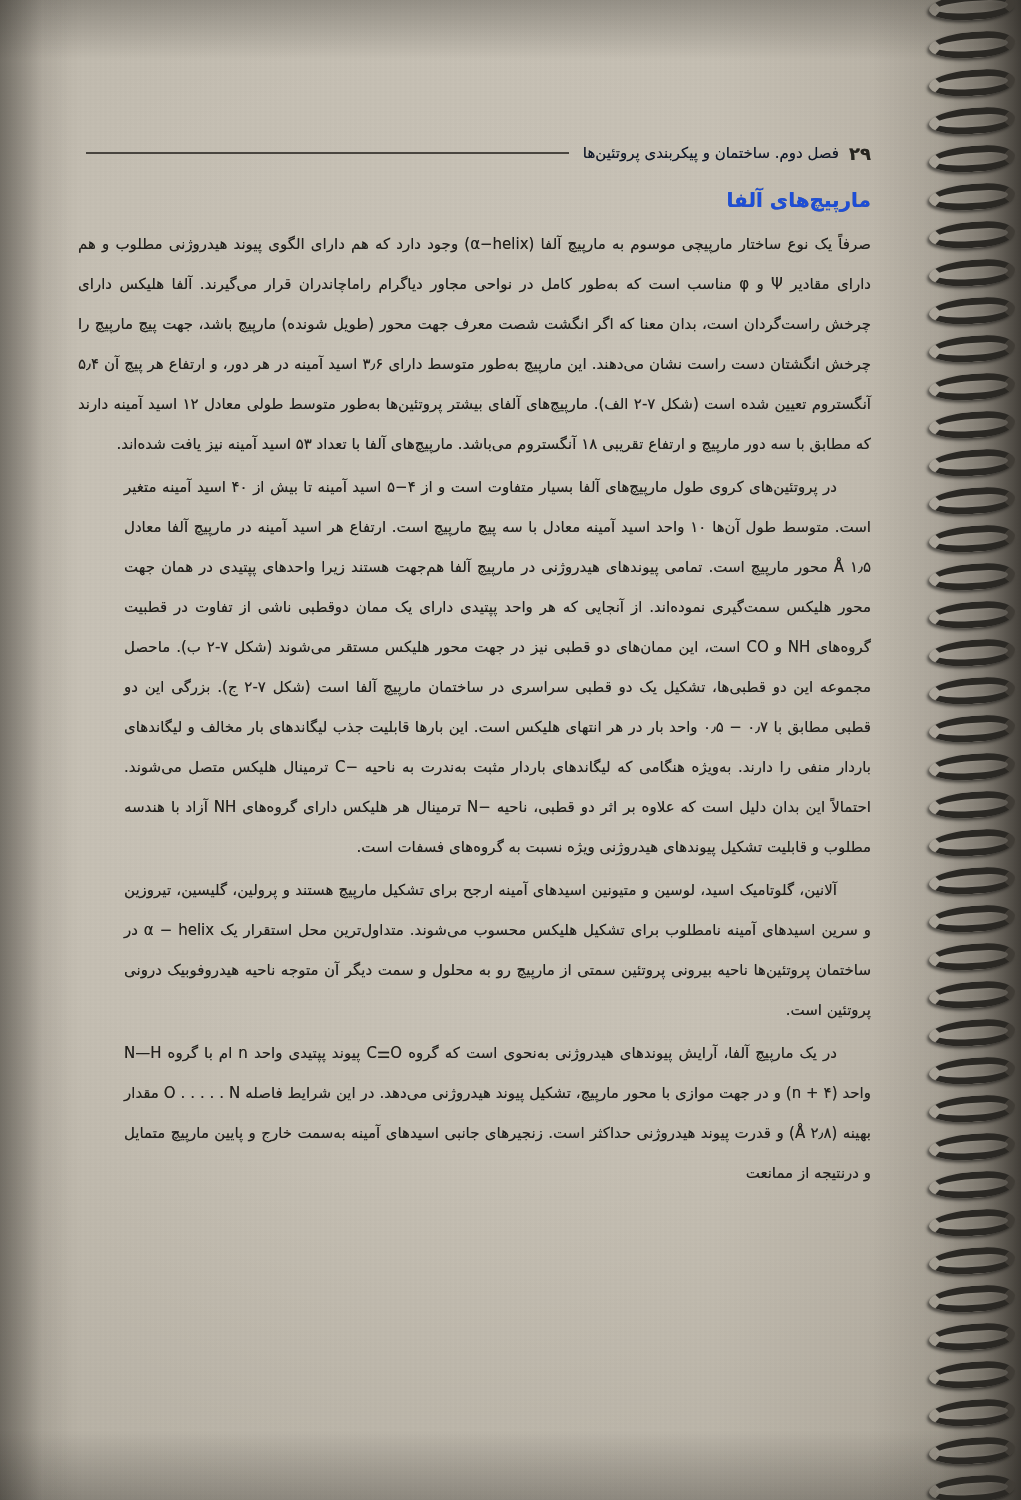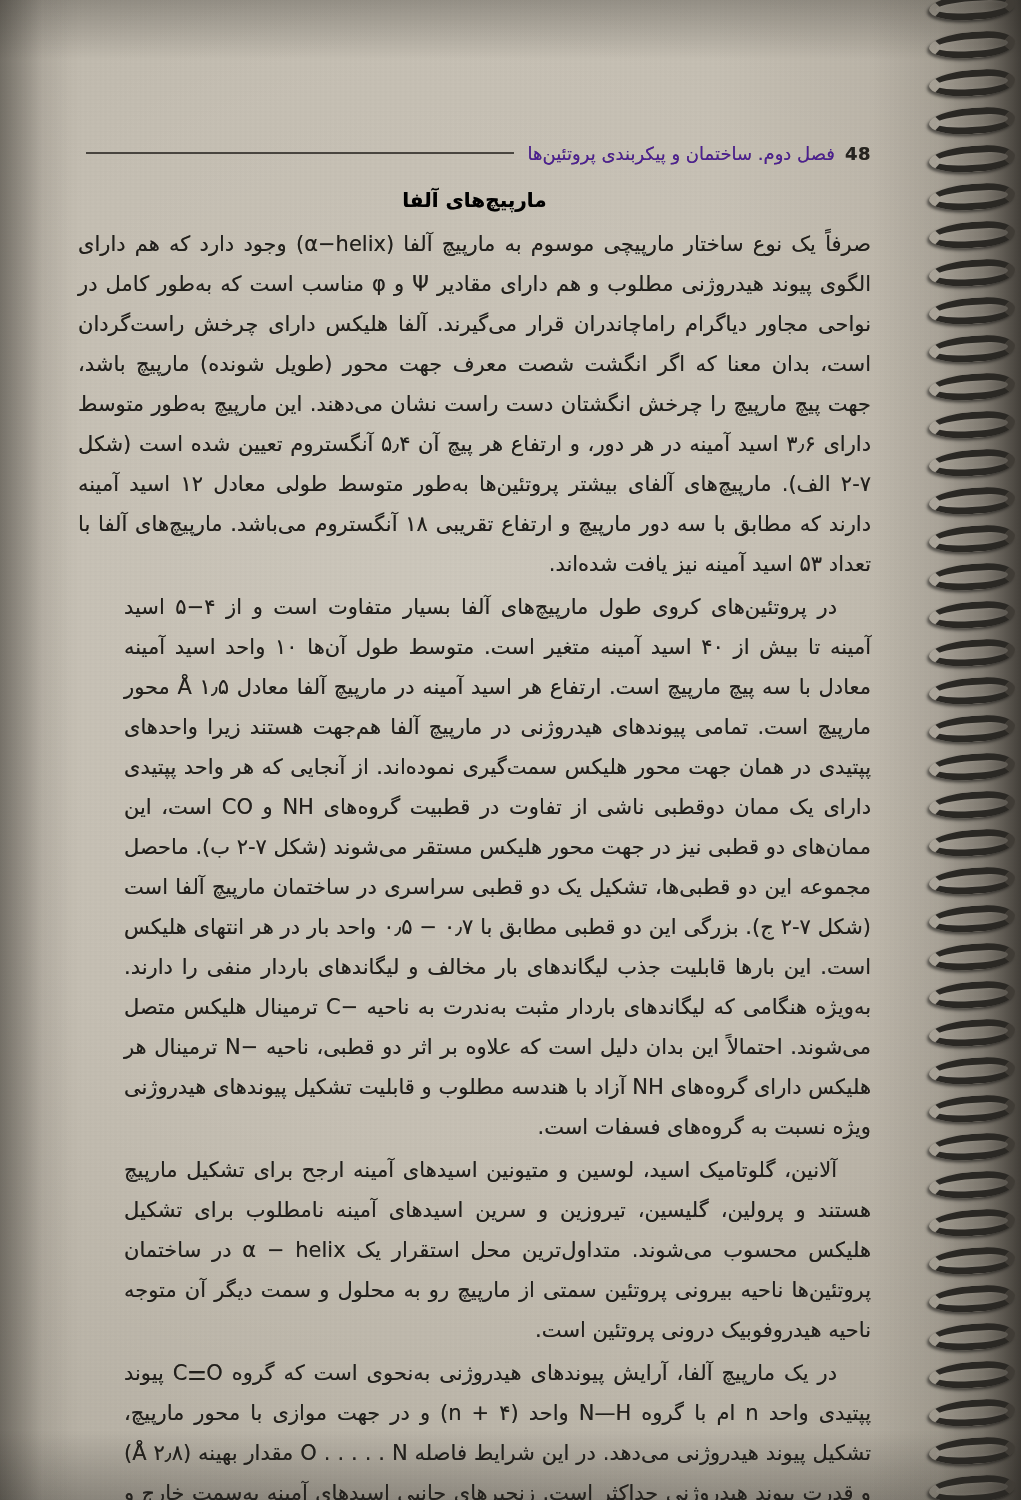--- a/index.html
+++ b/index.html
@@ -109,45 +109,45 @@
     margin-bottom: 22px;
     color: #26241f;
   }
   .header-folio {
     font-weight: bold;
     font-size: 18px;
     letter-spacing: .5px;
     white-space: nowrap;
   }
   .header-title {
-    font-size: 18px;
+    font-size: 15px;
     white-space: nowrap;
-    color: #4c1d95;
+    color: #0f172a;
   }
   .header-rule {
     flex: 1 1 auto;
     height: 2px;
     background: #332f2a;
     margin-left: 8px;
     margin-right: 4px;
     opacity: .85;
   }
 
   h2.section-title {
     font-size: 20px;
     font-weight: bold;
-    color: #000000;
+    color: #1d4ed8;
     margin: 4px 0 12px 0;
-    text-align: center;
+    text-align: right;
     letter-spacing: .2px;
   }
 
   p.para {
     margin: 0 0 3px 0;
-    font-size: 21px;
+    font-size: 15px;
     line-height: 40px;
     color: #211f1b;
     text-align: justify;
     text-justify: inter-word;
     text-indent: 0;
   }
   p.para.indent {
     text-indent: 34px;
     margin-left: 46px;
   }
@@ -159,21 +159,21 @@
 </head>
 <body>
 
 <div class="page">
   <div class="paper"></div>
   <div class="grain"></div>
 
   <div class="content">
 
     <div class="header-row">
-      <div class="header-folio">48</div>
+      <div class="header-folio">۲۹</div>
       <div class="header-title">فصل دوم. ساختمان و پیکربندی پروتئین‌ها</div>
       <div class="header-rule"></div>
     </div>
 
     <h2 class="section-title">مارپیچ‌های آلفا</h2>
 
     <p class="para">صرفاً یک نوع ساختار مارپیچی موسوم به مارپیچ آلفا (α−helix) وجود دارد که هم دارای الگوی پیوند هیدروژنی مطلوب و هم دارای مقادیر Ψ و φ مناسب است که به‌طور کامل در نواحی مجاور دیاگرام راماچاندران قرار می‌گیرند. آلفا هلیکس دارای چرخش راست‌گردان است، بدان معنا که اگر انگشت شصت معرف جهت محور (طویل شونده) مارپیچ باشد، جهت پیچ مارپیچ را چرخش انگشتان دست راست نشان می‌دهند. این مارپیچ به‌طور متوسط دارای ۳٫۶ اسید آمینه در هر دور، و ارتفاع هر پیچ آن ۵٫۴ آنگستروم تعیین شده است (شکل ۷-۲ الف). مارپیچ‌های آلفای بیشتر پروتئین‌ها به‌طور متوسط طولی معادل ۱۲ اسید آمینه دارند که مطابق با سه دور مارپیچ و ارتفاع تقریبی ۱۸ آنگستروم می‌باشد. مارپیچ‌های آلفا با تعداد ۵۳ اسید آمینه نیز یافت شده‌اند.</p>
     <p class="para indent">در پروتئین‌های کروی طول مارپیچ‌های آلفا بسیار متفاوت است و از ۴−۵ اسید آمینه تا بیش از ۴۰ اسید آمینه متغیر است. متوسط طول آن‌ها ۱۰ واحد اسید آمینه معادل با سه پیچ مارپیچ است. ارتفاع هر اسید آمینه در مارپیچ آلفا معادل ۱٫۵ Å محور مارپیچ است. تمامی پیوندهای هیدروژنی در مارپیچ آلفا هم‌جهت هستند زیرا واحدهای پپتیدی در همان جهت محور هلیکس سمت‌گیری نموده‌اند. از آنجایی که هر واحد پپتیدی دارای یک ممان دوقطبی ناشی از تفاوت در قطبیت گروه‌های NH و CO است، این ممان‌های دو قطبی نیز در جهت محور هلیکس مستقر می‌شوند (شکل ۷-۲ ب). ماحصل مجموعه این دو قطبی‌ها، تشکیل یک دو قطبی سراسری در ساختمان مارپیچ آلفا است (شکل ۷-۲ ج). بزرگی این دو قطبی مطابق با ۰٫۷ − ۰٫۵ واحد بار در هر انتهای هلیکس است. این بارها قابلیت جذب لیگاندهای بار مخالف و لیگاندهای باردار منفی را دارند. به‌ویژه هنگامی که لیگاندهای باردار مثبت به‌ندرت به ناحیه −C ترمینال هلیکس متصل می‌شوند. احتمالاً این بدان دلیل است که علاوه بر اثر دو قطبی، ناحیه −N ترمینال هر هلیکس دارای گروه‌های NH آزاد با هندسه مطلوب و قابلیت تشکیل پیوندهای هیدروژنی ویژه نسبت به گروه‌های فسفات است.</p>
     <p class="para indent">آلانین، گلوتامیک اسید، لوسین و متیونین اسیدهای آمینه ارجح برای تشکیل مارپیچ هستند و پرولین، گلیسین، تیروزین و سرین اسیدهای آمینه نامطلوب برای تشکیل هلیکس محسوب می‌شوند. متداول‌ترین محل استقرار یک α − helix در ساختمان پروتئین‌ها ناحیه بیرونی پروتئین سمتی از مارپیچ رو به محلول و سمت دیگر آن متوجه ناحیه هیدروفوبیک درونی پروتئین است.</p>
     <p class="para indent">در یک مارپیچ آلفا، آرایش پیوندهای هیدروژنی به‌نحوی است که گروه C⚌O پیوند پپتیدی واحد n ام با گروه N—H واحد (۴ + n) و در جهت موازی با محور مارپیچ، تشکیل پیوند هیدروژنی می‌دهد. در این شرایط فاصله O . . . . . N مقدار بهینه (۲٫۸ Å) و قدرت پیوند هیدروژنی حداکثر است. زنجیرهای جانبی اسیدهای آمینه به‌سمت خارج و پایین مارپیچ متمایل و درنتیجه از ممانعت</p>

